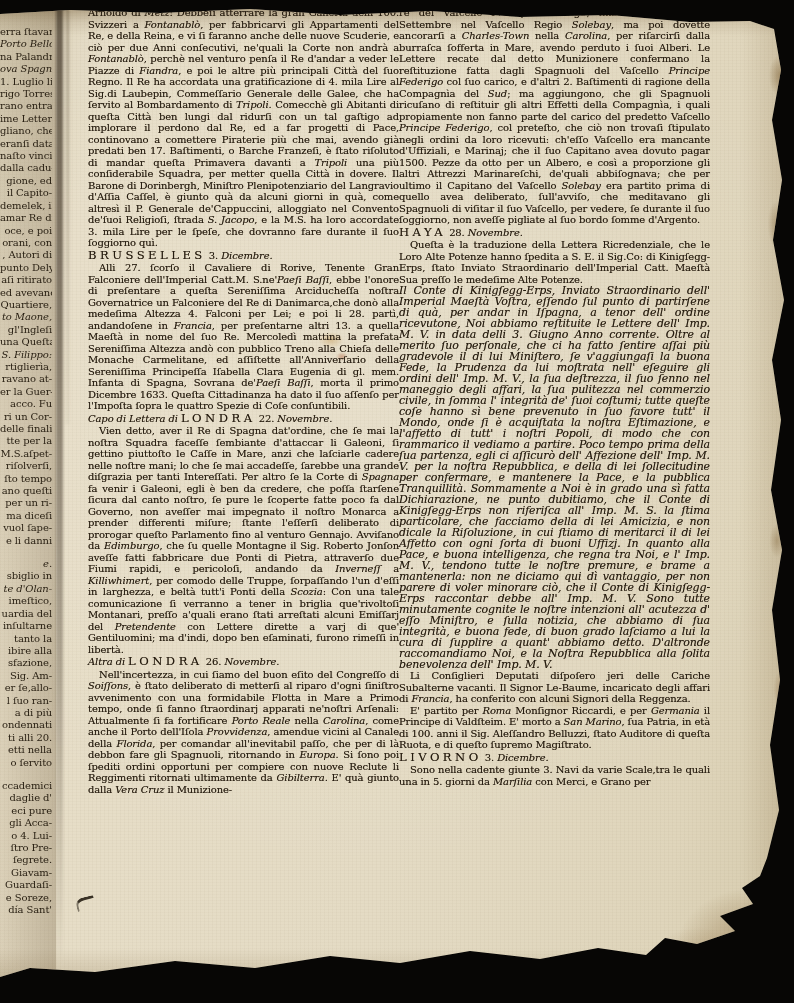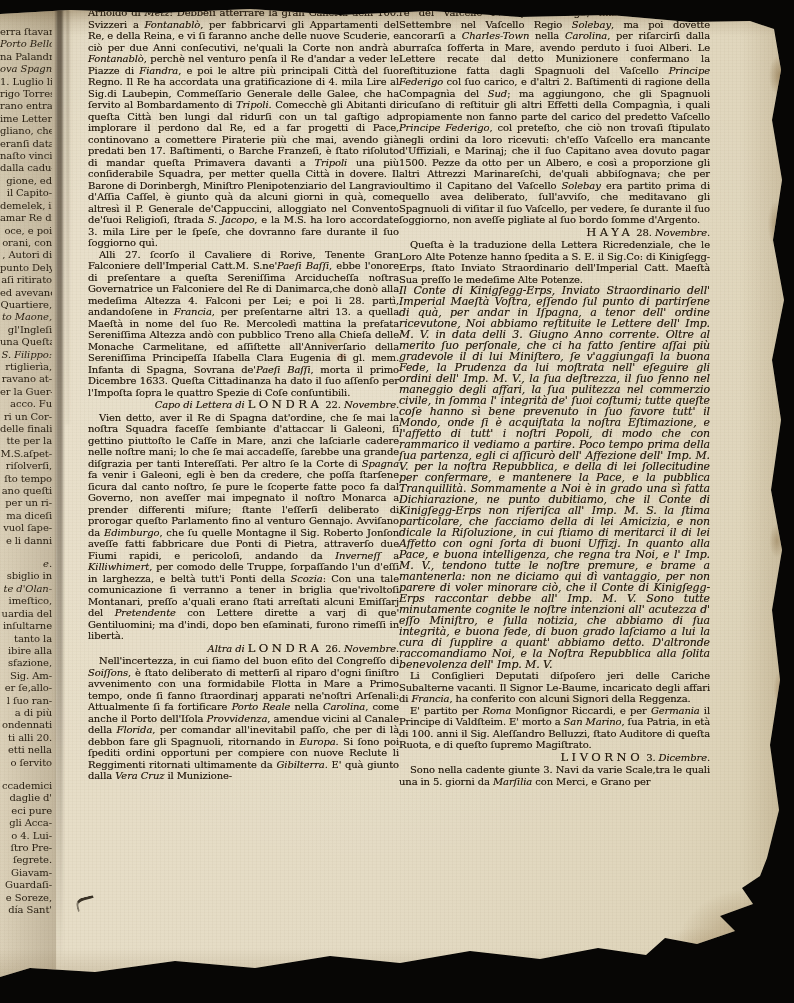--- a/index.html
+++ b/index.html
@@ -67,21 +67,21 @@
   .frag.gap{margin-top:11px;}
   
   .main{position:absolute;left:88px;top:7px;width:636px;display:flex;}
   .col{width:311px;font-size:10px;line-height:11.5px;letter-spacing:-.12px;
     text-align:justify;color:#241b0f;
     text-shadow:0 0 .4px rgba(45,30,12,.55);}
   .col p{margin:0;text-indent:11px;}
   .col p.ni{text-indent:0;}
   .col p.letter{font-style:italic;font-size:11px;line-height:11px;text-indent:0;}
   .it{font-style:italic;}
-  .dl{text-align:right;text-indent:0 !important;margin:1px 0;white-space:nowrap;}
+  .dl{text-align:left;text-indent:0 !important;margin:1px 0;white-space:nowrap;}
   .dl .city{letter-spacing:.30em;font-size:11.6px;}
   .dl .pre,.dl .month{font-style:italic;}
 </style>
 </head>
 <body>
 
 <div class="paper">
   <div class="top-stain"></div>
   <div class="right-stains"></div>
   <div class="tear-shadow"></div>
@@ -163,20 +163,21 @@
       <div class="frag">ſegrete.</div>
       <div class="frag">Giavam-</div>
       <div class="frag">Guardaſi-</div>
       <div class="frag">e Soreze,</div>
       <div class="frag">día Sant'</div>
     </div>
 
   <div class="main">
     <div class="col">
         <p class="ni "><span>Arnoldo di </span><span class="it">Metz</span><span>: Debbeſi atterrare la gran Gallerìa delli 100. Svizzeri a </span><span class="it">Fontanablò</span><span>, per fabbricarvi gli Appartamenti del Re, e della Reina, e vi ſi faranno anche delle nuove Scuderie, e ciò per due Anni conſecutivi, ne'quali la Corte non andrà a </span><span class="it">Fontanablò</span><span>, perchè nel venturo penſa il Re d'andar a veder le Piazze di </span><span class="it">Fiandra</span><span>, e poi le altre più principali Città del ſuo Regno.  Il Re ha accordata una gratificazione di 4. mila Lire al Sig.di Laubepin, Commeſſario Generale delle Galee, che ha ſervito al Bombardamento di </span><span class="it">Tripoli</span><span>. Comecchè gli Abitanti di queſta Città ben lungi dal ridurſi con un tal gaſtigo ad implorare il perdono dal Re, ed a far progetti di Pace, continovano a comettere Piraterie più che mai, avendo già predati ben 17. Baſtimenti, o Barche Franzeſi, è ſtato riſoluto di mandar queſta Primavera davanti a </span><span class="it">Tripoli</span><span> una più conſiderabile Squadra, per metter quella Città in dovere.  Il Barone di Dorinbergh, Miniſtro Plenipotenziario del Langravio d'Aſſia Caſſel, è giunto quà da alcuni giorni in quà, come altresì il P. Generale de'Cappuccini, alloggiato nel Convento de'ſuoi Religioſi, ſtrada </span><span class="it">S. Jacopo</span><span>, e la M.S. ha loro accordate 3. mila Lire per le ſpeſe, che dovranno fare durante il ſuo ſoggiorno quì.</span></p>
+        <div class="dl"><span class="city">BRUSSELLES</span> <span>3.</span> <span class="month">Dicembre.</span></div>
         <p class=""><span>Alli 27. ſcorſo il Cavaliere di Rorive, Tenente Gran Falconiere dell'Imperial Catt.M. S.ne'</span><span class="it">Paeſi Baſſi</span><span>, ebbe l'onore di preſentare a queſta Sereniſſima Arciducheſſa noſtra Governatrice un Falconiere del Re di Danimarca,che donò alla medeſima Altezza 4. Falconi per Lei; e poi li 28. partì, andandoſene in </span><span class="it">Francia</span><span>, per preſentarne altri 13. a quella Maeſtà in nome del ſuo Re.  Mercoledì mattina la prefata Sereniſſima Altezza andò con pubblico Treno alla Chieſa delle Monache Carmelitane, ed aſſiſtette all'Anniverſario della Sereniſſima Principeſſa Iſabella Clara Eugenia di gl. mem. Infanta di Spagna, Sovrana de'</span><span class="it">Paeſi Baſſi</span><span>, morta il primo Dicembre 1633. Queſta Cittadinanza ha dato il ſuo aſſenſo per l'Impoſta ſopra le quattro Spezie di Coſe conſuntibili.</span></p>
         <div class="dl"><span class="pre">Capo di Lettera di </span><span class="city">LONDRA</span> <span>22.</span> <span class="month">Novembre.</span></div>
         <p class=""><span>Vien detto, aver il Re di Spagna dat'ordine, che ſe mai la noſtra Squadra faceſſe ſembiante d'attaccar li Galeoni, ſi gettino piuttoſto le Caſſe in Mare, anzi che laſciarle cadere nelle noſtre mani; lo che ſe mai accadeſſe, ſarebbe una grande diſgrazia per tanti Intereſſati.  Per altro ſe la Corte di </span><span class="it">Spagna</span><span> fa venir i Galeoni, egli è ben da credere, che poſſa ſtarſene ſicura dal canto noſtro, ſe pure le ſcoperte fatte poco fa dal Governo, non aveſſer mai impegnato il noſtro Monarca a prender differenti miſure; ſtante l'eſſerſi deliberato di prorogar queſto Parlamento fino al venturo Gennajo.  Avviſano da </span><span class="it">Edimburgo</span><span>, che ſu quelle Montagne il Sig. Roberto Jonſon aveſſe fatti fabbricare due Ponti di Pietra, attraverſo due Fiumi rapidi, e pericoloſi, andando da </span><span class="it">Inverneſſ</span><span> a </span><span class="it">Killiwhimert</span><span>, per comodo delle Truppe, ſorpaſſando l'un d'eſſi in larghezza, e beltà tutt'i Ponti della </span><span class="it">Scozia</span><span>:  Con una tale comunicazione ſi verranno a tener in briglia que'rivoltoſi Montanari, preſſo a'quali erano ſtati arreſtati alcuni Emiſſarj del </span><span class="it">Pretendente</span><span> con Lettere dirette a varj di que' Gentiluomini; ma d'indi, dopo ben eſaminati, furono rimeſſi in libertà.</span></p>
         <div class="dl"><span class="pre">Altra di </span><span class="city">LONDRA</span> <span>26.</span> <span class="month">Novembre.</span></div>
         <p class=""><span>Nell'incertezza, in cui ſiamo del buon eſito del Congreſſo di </span><span class="it">Soiſſons</span><span>, è ſtato deliberato di metterſi al riparo d'ogni ſiniſtro avvenimento con una formidabile Flotta in Mare a Primo tempo, onde ſi fanno ſtraordinarj apparati ne'noſtri Arſenali: Attualmente ſi fa fortificare </span><span class="it">Porto Reale</span><span> nella </span><span class="it">Carolina</span><span>, come anche il Porto dell'Iſola </span><span class="it">Provvidenza</span><span>, amendue vicini al Canale della </span><span class="it">Florida</span><span>, per comandar all'inevitabil paſſo, che per di là debbon fare gli Spagnuoli, ritornando in </span><span class="it">Europa</span><span>.  Si ſono poi ſpediti ordini opportuni per compiere con nuove Reclute li Reggimenti ritornati ultimamente da </span><span class="it">Gibilterra</span><span>.  E' quà giunto dalla </span><span class="it">Vera Cruz</span><span> il Munizione-</span></p>
       </div>
     <div class="col">
         <p class="ni "><span>re del Vaſcello </span><span class="it">Principe Federigo</span><span>, imbarcatoſi il primo Settembre nel Vaſcello Regio </span><span class="it">Solebay</span><span>, ma poi dovette ancorarſi a </span><span class="it">Charles-Town</span><span> nella </span><span class="it">Carolina</span><span>, per riſarcirſi dalla burraſca ſofferta in Mare, avendo perduto i ſuoi Alberi.  Le Lettere recate dal detto Munizionere confermano la reſtituzione fatta dagli Spagnuoli del Vaſcello </span><span class="it">Principe Federigo</span><span> col ſuo carico, e d'altri 2. Baſtimenti di ragione della Compagnìa del </span><span class="it">Sud</span><span>; ma aggiungono, che gli Spagnuoli ricuſano di reſtituir gli altri Effetti della Compagnìa, i quali propiamente non fanno parte del carico del predetto Vaſcello </span><span class="it">Principe Federigo</span><span>, col preteſto, che ciò non trovaſi ſtipulato negli ordini da loro ricevuti: ch'eſſo Vaſcello era mancante d'Uffiziali, e Marinaj; che il ſuo Capitano avea dovuto pagar 1500. Pezze da otto per un Albero, e così a proporzione gli altri Attrezzi Marinareſchi, de'quali abbiſognava; che per ultimo il Capitano del Vaſcello </span><span class="it">Solebay</span><span> era partito prima di quello avea deliberato, ſull'avviſo, che meditavano gli Spagnuoli di viſitar il ſuo Vaſcello, per vedere, ſe durante il ſuo ſoggiorno, non aveſſe pigliate al ſuo bordo ſomme d'Argento.</span></p>
         <div class="dl"><span class="city">HAYA</span> <span>28.</span> <span class="month">Novembre.</span></div>
         <p class=""><span>Queſta è la traduzione della Lettera Ricredenziale, che le Loro Alte Potenze hanno ſpedita a S. E. il Sig.Co: di Kinigſegg-Erps, ſtato Inviato Straordinario dell'Imperial Catt. Maeſtà Sua preſſo le medeſime Alte Potenze.</span></p>

